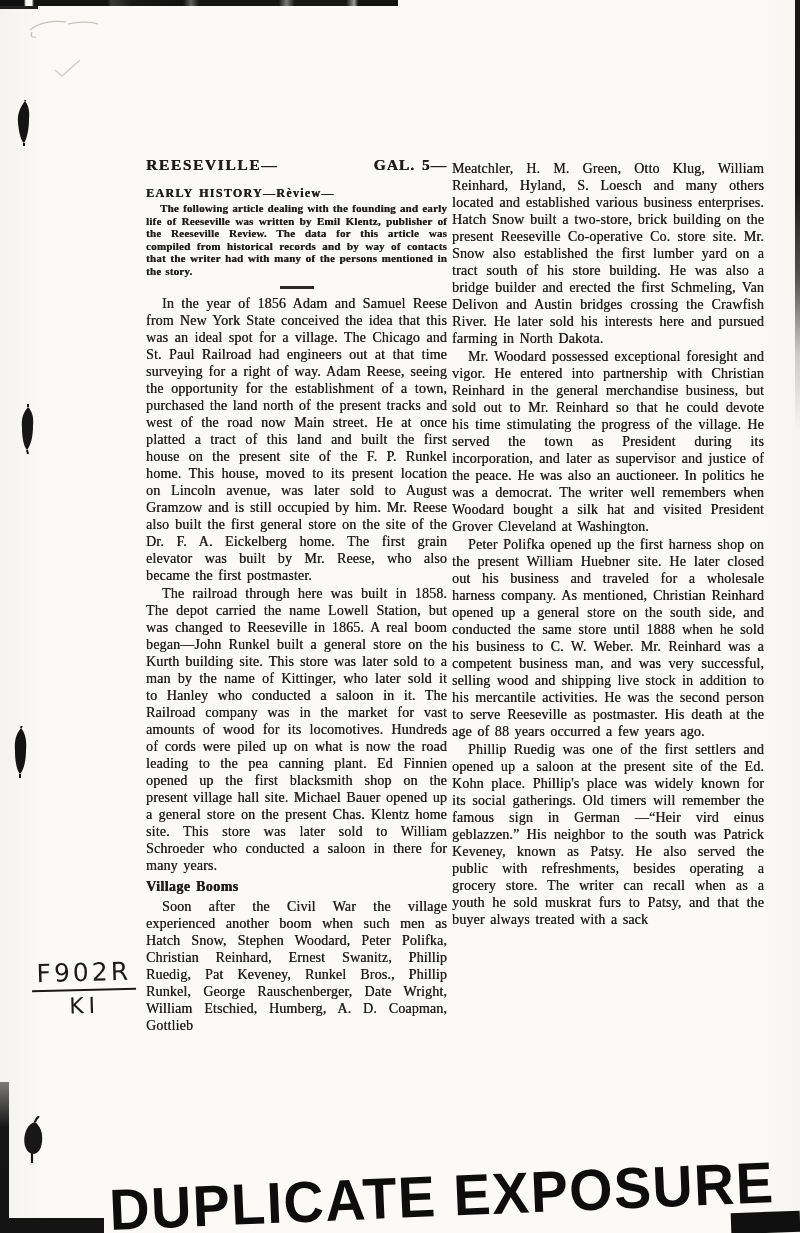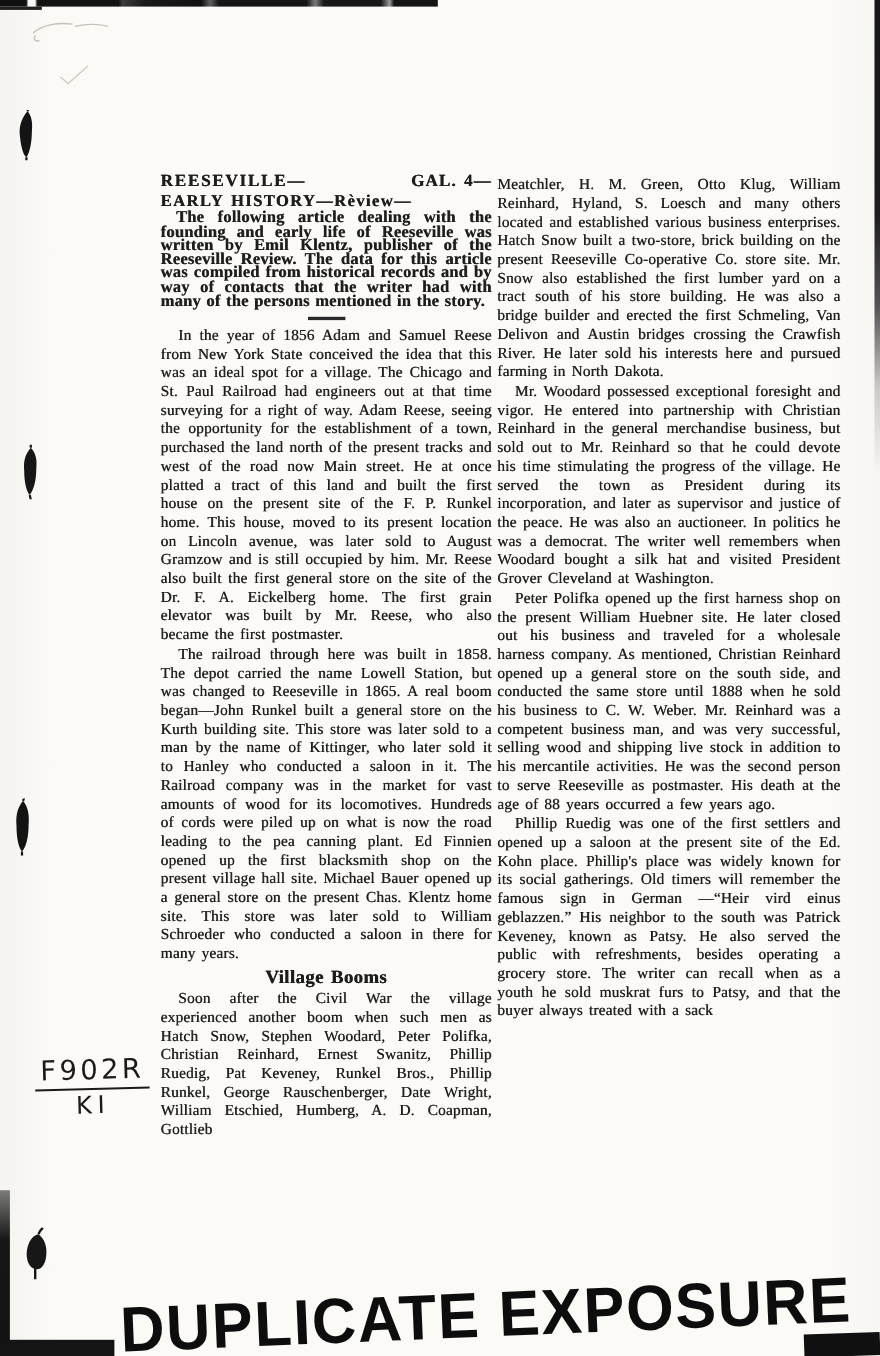--- a/index.html
+++ b/index.html
@@ -42,27 +42,27 @@
          word-spacing:1.8px; letter-spacing:0.15px; }
   .col p { margin:0 0 1px 0; text-indent:16px;
            text-shadow:0.35px 0 0 rgba(25,25,25,.8); }
   .col p.no-indent { text-indent:0; }
   .col-left  { left:146px; top:156px; width:301px; }
   .col-right { left:452px; top:160px; width:312px; }
 
   .head-row { display:flex; justify-content:space-between; align-items:baseline;
               font-weight:bold; font-size:15.5px; letter-spacing:1.6px; text-shadow:0.4px 0 0 #222; }
   .galley { letter-spacing:1px; }
-  .subtitle { font-weight:bold; font-size:15px; letter-spacing:1.3px; margin-top:2px;
+  .subtitle { font-weight:bold; font-size:12px; letter-spacing:1.3px; margin-top:12px;
               text-shadow:0.4px 0 0 #222; }
-  .note { font-size:15px; line-height:12.6px; font-weight:bold; letter-spacing:0.2px;
+  .note { font-size:11px; line-height:12.6px; font-weight:bold; letter-spacing:0.2px;
           word-spacing:1px; margin:5px 0 0 0; text-indent:14px; text-align:justify;
           text-shadow:0.3px 0 0 rgba(25,25,25,.8); }
   .divider { width:34px; border-top:3px solid #2a2a2a; margin:8px auto 6px auto; }
-  .subhead { font-size:17px; font-weight:bold; text-align:center; margin:4px 0 3px 0;
+  .subhead { font-size:14px; font-weight:bold; text-align:left; margin:4px 0 3px 0;
              letter-spacing:0.4px; text-shadow:0.4px 0 0 #222; }
 
   
   .stamp {
     position:absolute; left:108px; top:1176px; white-space:nowrap;
     font-family:"Liberation Sans","DejaVu Sans",sans-serif; font-weight:bold;
     font-size:58px; letter-spacing:1.5px; color:#0d0d0d;
     transform:rotate(-2.4deg) scaleX(0.96); transform-origin:left top;
   }
   .annotation {
@@ -110,21 +110,21 @@
   </svg>
 
   <div class="annotation">
     <div class="ann-top">F902R</div>
     <div class="ann-bottom">KI</div>
   </div>
 
   <div class="col col-left">
     <div class="head-row">
       <span class="masthead">REESEVILLE—</span>
-      <span class="galley">GAL. 4—</span>
+      <span class="galley">GAL. 5—</span>
     </div>
     <div class="subtitle">EARLY HISTORY—Rèview—</div>
     <p class="note no-indent" style="text-indent:14px">The following article dealing with the founding and early life of Reeseville was written by Emil Klentz, publisher of the Reeseville Review. The data for this article was compiled from historical records and by way of contacts that the writer had with many of the persons mentioned in the story.</p>
     <div class="divider"></div>
     <p>In the year of 1856 Adam and Samuel Reese from New York State conceived the idea that this was an ideal spot for a village.  The Chicago and St. Paul Railroad had engineers out at that time surveying for a right of way.  Adam Reese, seeing the opportunity for the establishment of a town, purchased the land north of the present tracks and west of the road now Main street.  He at once platted a tract of this land and built the first house on the present site of the F. P. Runkel home.  This house, moved to its present location on Lincoln avenue, was later sold to August Gramzow and is still occupied by him.  Mr. Reese also built the first general store on the site of the Dr. F. A. Eickelberg home.  The first grain elevator was built by Mr. Reese, who also became the first postmaster.</p>
     <p>The railroad through here was built in 1858.  The depot carried the name Lowell Station, but was changed to Reeseville in 1865.  A real boom began—John Runkel built a general store on the Kurth building site. This store was later sold to a man by the name of Kittinger, who later sold it to Hanley who conducted a saloon in it.  The Railroad company was in the market for vast amounts of wood for its locomotives.  Hundreds of cords were piled up on what is now the road leading to the pea canning plant. Ed Finnien opened up the first blacksmith shop on the present village hall site.  Michael Bauer opened up a general store on the present Chas. Klentz home site.  This store was later sold to William Schroeder who conducted a saloon in there for many years.</p>
     <h3 class="subhead">Village Booms</h3>
     <p>Soon after the Civil War the village experienced another boom when such men as Hatch Snow, Stephen Woodard, Peter Polifka, Christian Reinhard, Ernest Swanitz, Phillip Ruedig, Pat Keveney, Runkel Bros., Phillip Runkel, George Rauschenberger, Date Wright, William Etschied, Humberg, A. D. Coapman, Gottlieb</p>
   </div>
 

